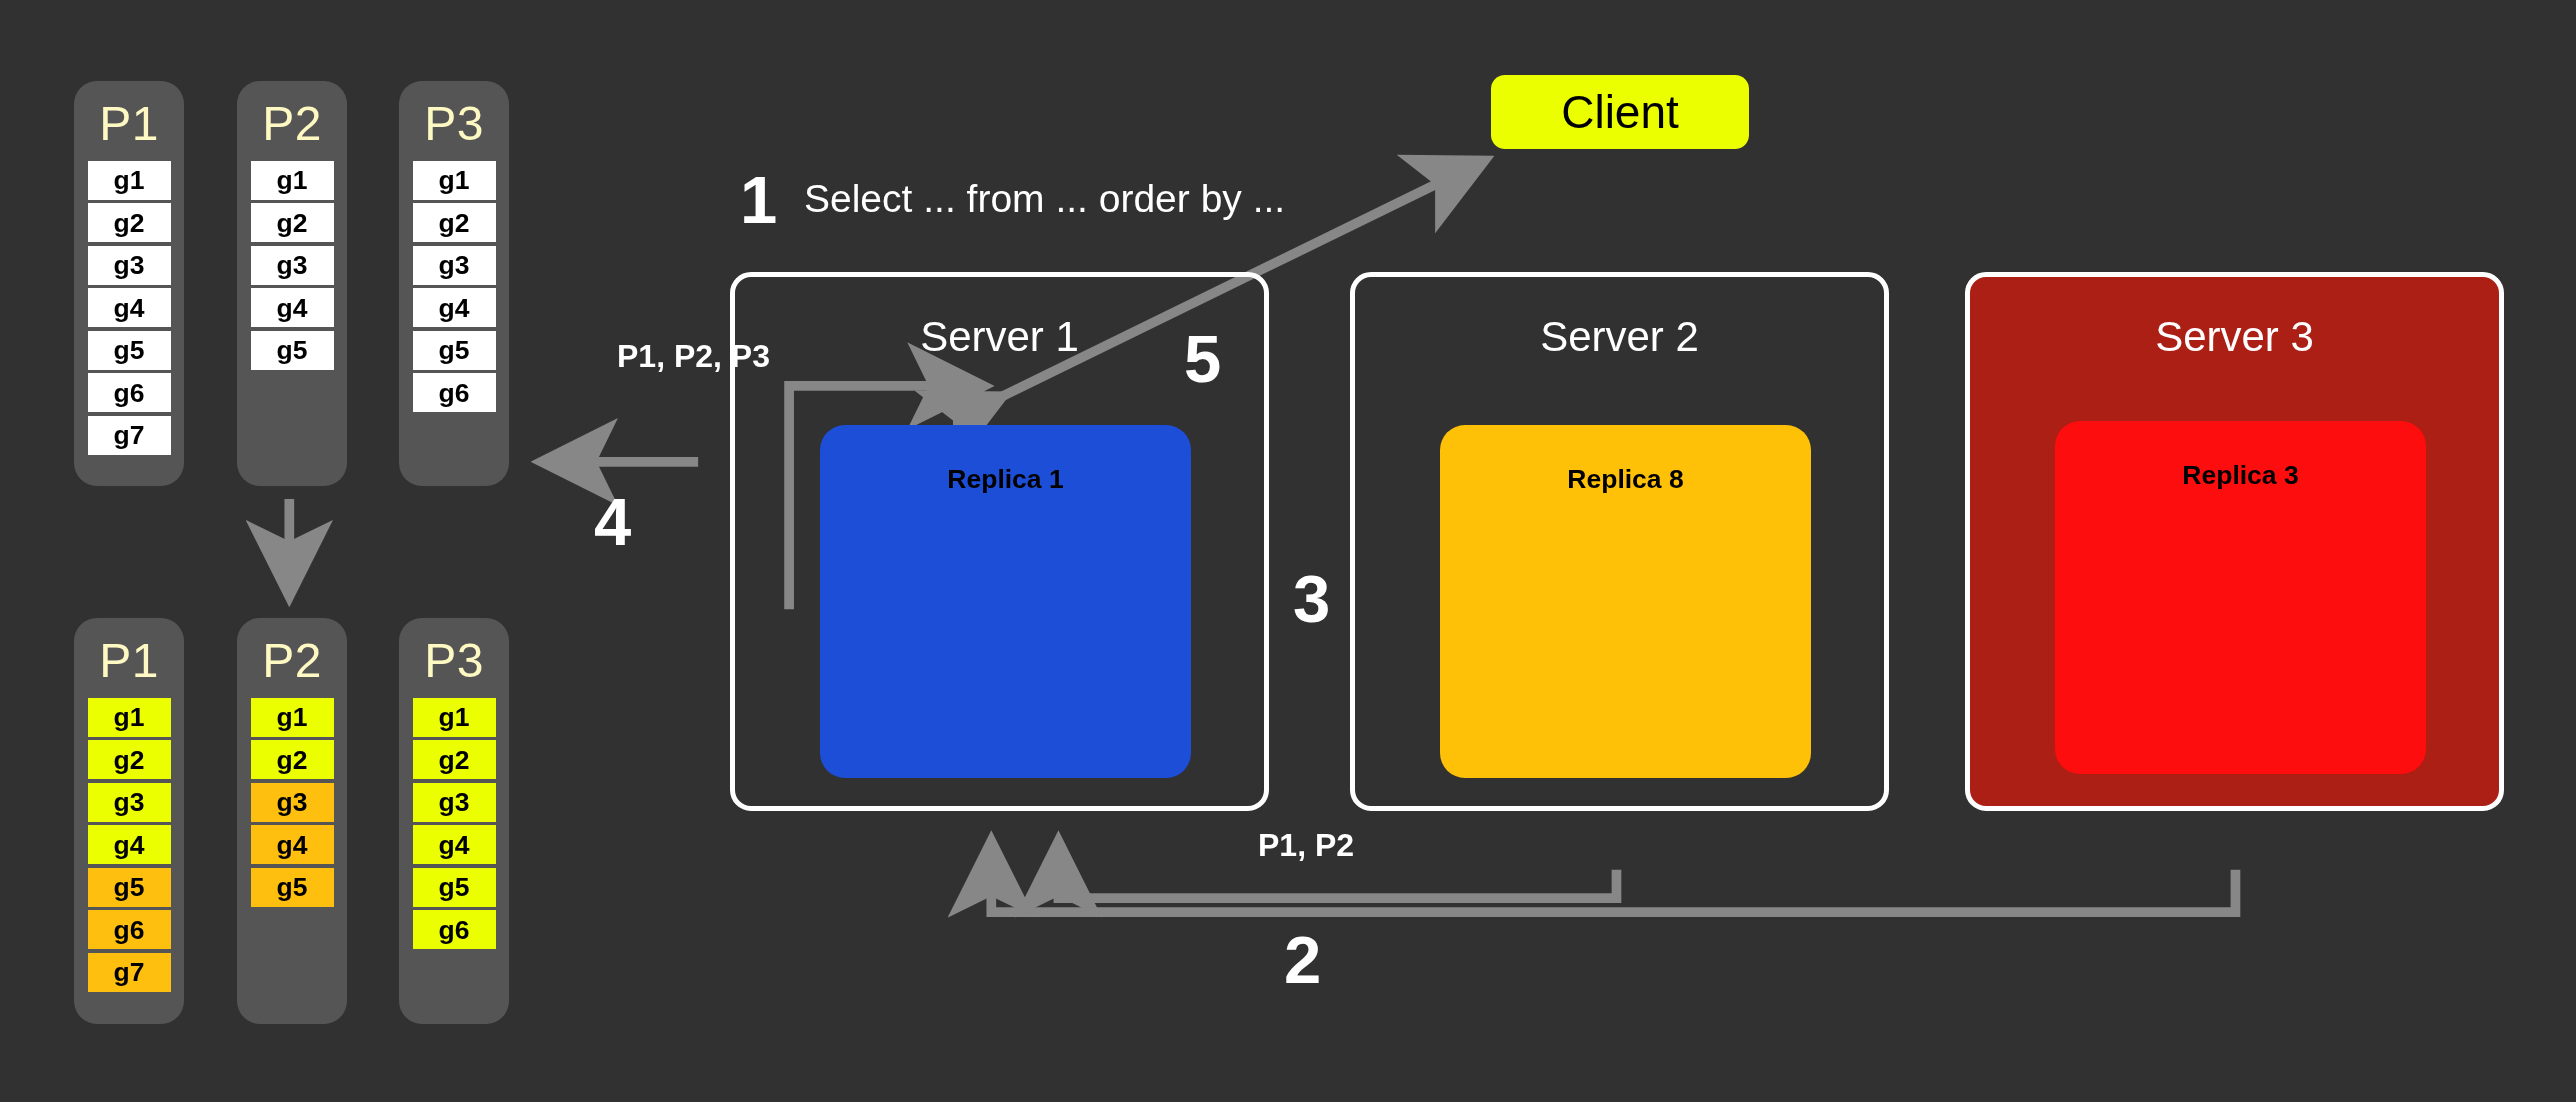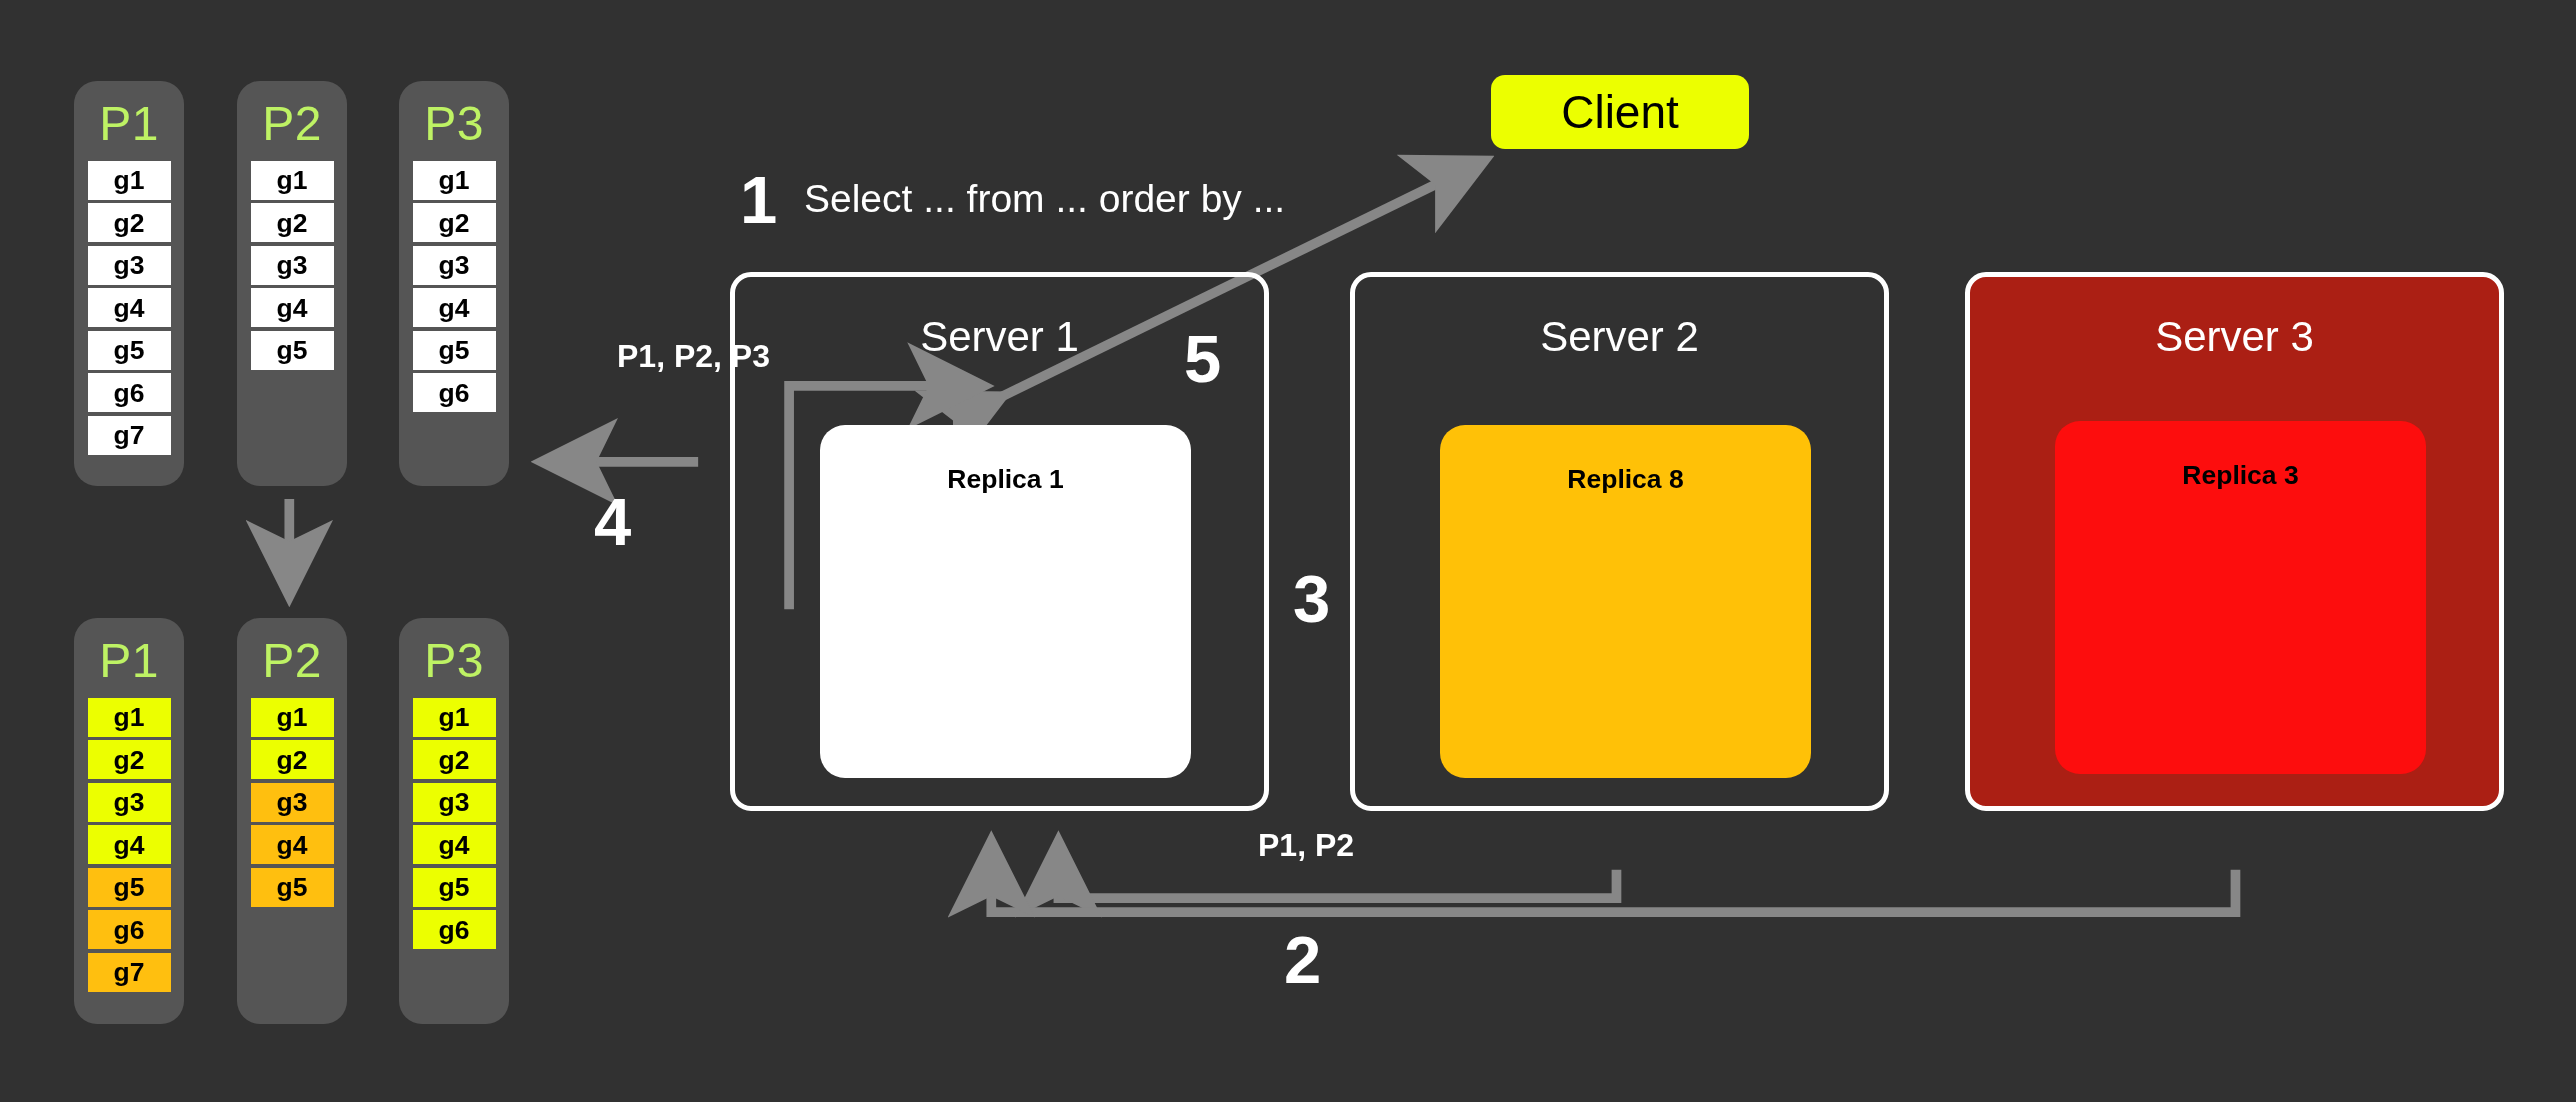--- a/index.html
+++ b/index.html
@@ -6,39 +6,39 @@
   body{
     width:2576px;height:1102px;position:relative;overflow:hidden;
     font-family:"Liberation Sans", sans-serif;
     background:#313131;
   }
   #stage{position:absolute;left:0;top:0;width:2576px;height:1102px;}
 
   
   .pcol{position:absolute;background:#555555;border-radius:23px;
         display:flex;flex-direction:column;align-items:center;}
-  .pcol-title{color:#bef264;font-size:48px;font-weight:500;line-height:1;
+  .pcol-title{color:#fef9c3;font-size:48px;font-weight:500;line-height:1;
               margin-top:19.4px;margin-bottom:12.4px;letter-spacing:0.4px;}
   .pcells{display:flex;flex-direction:column;gap:3.5px;align-items:center;}
   .pcell{width:83px;height:39px;display:flex;align-items:center;justify-content:center;
          color:#000000;font-size:26.5px;font-weight:bold;line-height:1;}
   .c-white{background:#ffffff;}
   .c-yellow{background:#ecff00;}
   .c-amber{background:#ffbf0f;}
 
   
   .server{position:absolute;border:5.3px solid #ffffff;border-radius:21px;box-sizing:border-box;}
   .server.plain{background:transparent;}
   .server.redbox{background:#ab1f14;}
   .server-title{position:absolute;left:0;right:0;top:39px;text-align:center;
                 color:#ffffff;font-size:42px;font-weight:400;line-height:1;}
   .replica{position:absolute;border-radius:25px;display:flex;align-items:flex-start;
            justify-content:center;}
   .replica-label{color:#000000;font-size:26.5px;font-weight:bold;margin-top:41px;line-height:1;}
-  .r-yellow{background:#ffffff;text-align:center;}
+  .r-yellow{background:#1d4ed8;text-align:center;}
   .r-amber{background:#ffc107;}
   .r-red{background:#fd0d0d;}
 
   
   .client{position:absolute;background:#ecff00;border-radius:14px;
           display:flex;align-items:center;justify-content:center;}
   .client-label{color:#000000;font-size:46px;font-weight:500;line-height:1;}
 
   
   .step{position:absolute;color:#ffffff;font-weight:bold;line-height:1;}

